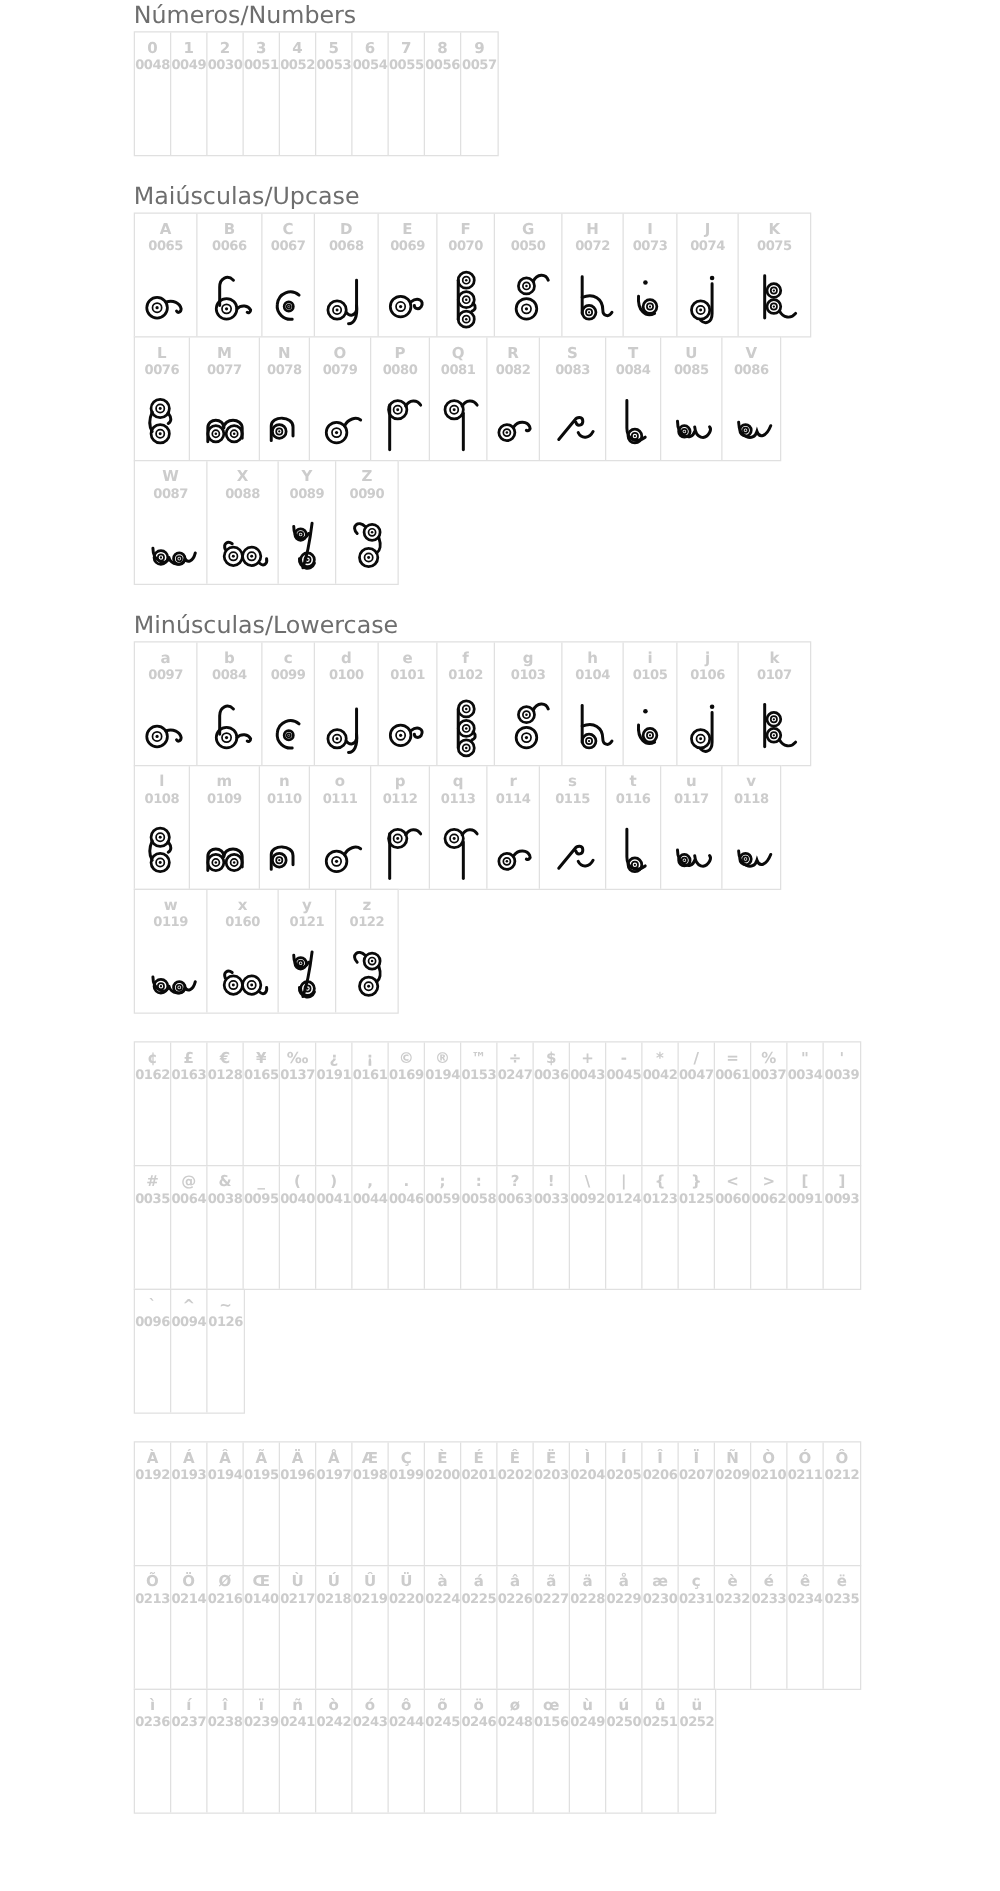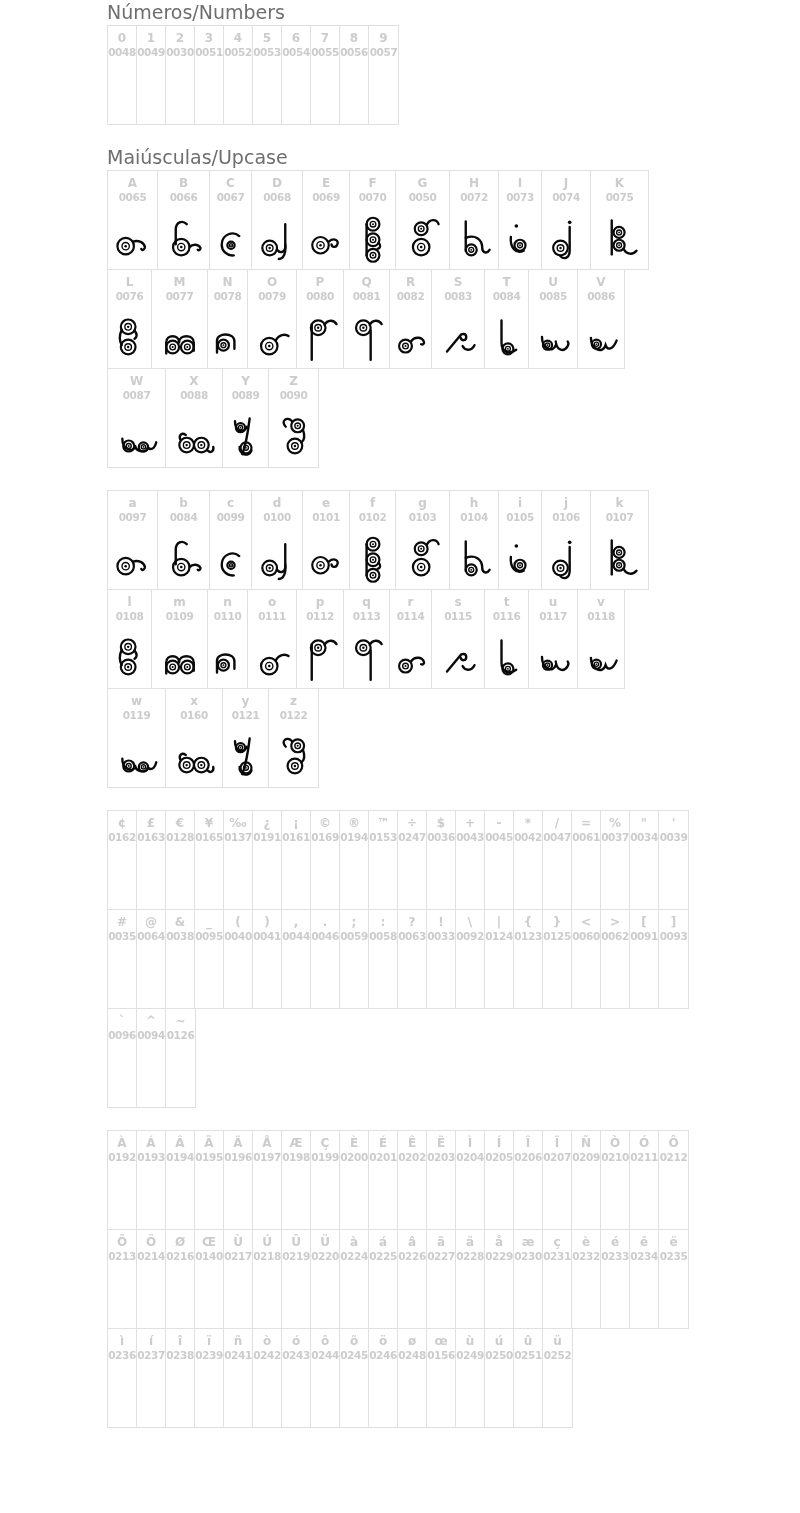--- a/index.html
+++ b/index.html
@@ -450,20 +450,21 @@
                 <circle cx="25" cy="42" r="3.6" fill="none" stroke="currentColor" stroke-width="1.5"></circle>
                 <circle cx="25" cy="42" r="1.3" fill="currentColor" stroke="none"></circle>
                 <path d="M34,25 C36,31 35,36 32,38" fill="none" stroke="currentColor" stroke-width="2.6" stroke-linecap="round"></path>
               </svg>
             </div>
           </div>
         </div>
       </div>
   </section>
   <section>
+    <h2 class="title">Minúsculas/Lowercase</h2>
     <div>
         <div class="grid-row">
           <div class="cell" style="width: 50px;">
             <span class="ch">a</span>
             <span class="code">0097</span>
             <div class="glyphbox">
               <svg width="44" height="56" viewBox="0 0 48 60" xmlns="http://www.w3.org/2000/svg">
                 <circle cx="16" cy="40" r="9" fill="none" stroke="currentColor" stroke-width="2.4"></circle>
                 <circle cx="16" cy="40" r="4.0" fill="none" stroke="currentColor" stroke-width="1.5"></circle>
                 <circle cx="16" cy="40" r="1.4" fill="currentColor" stroke="none"></circle>

